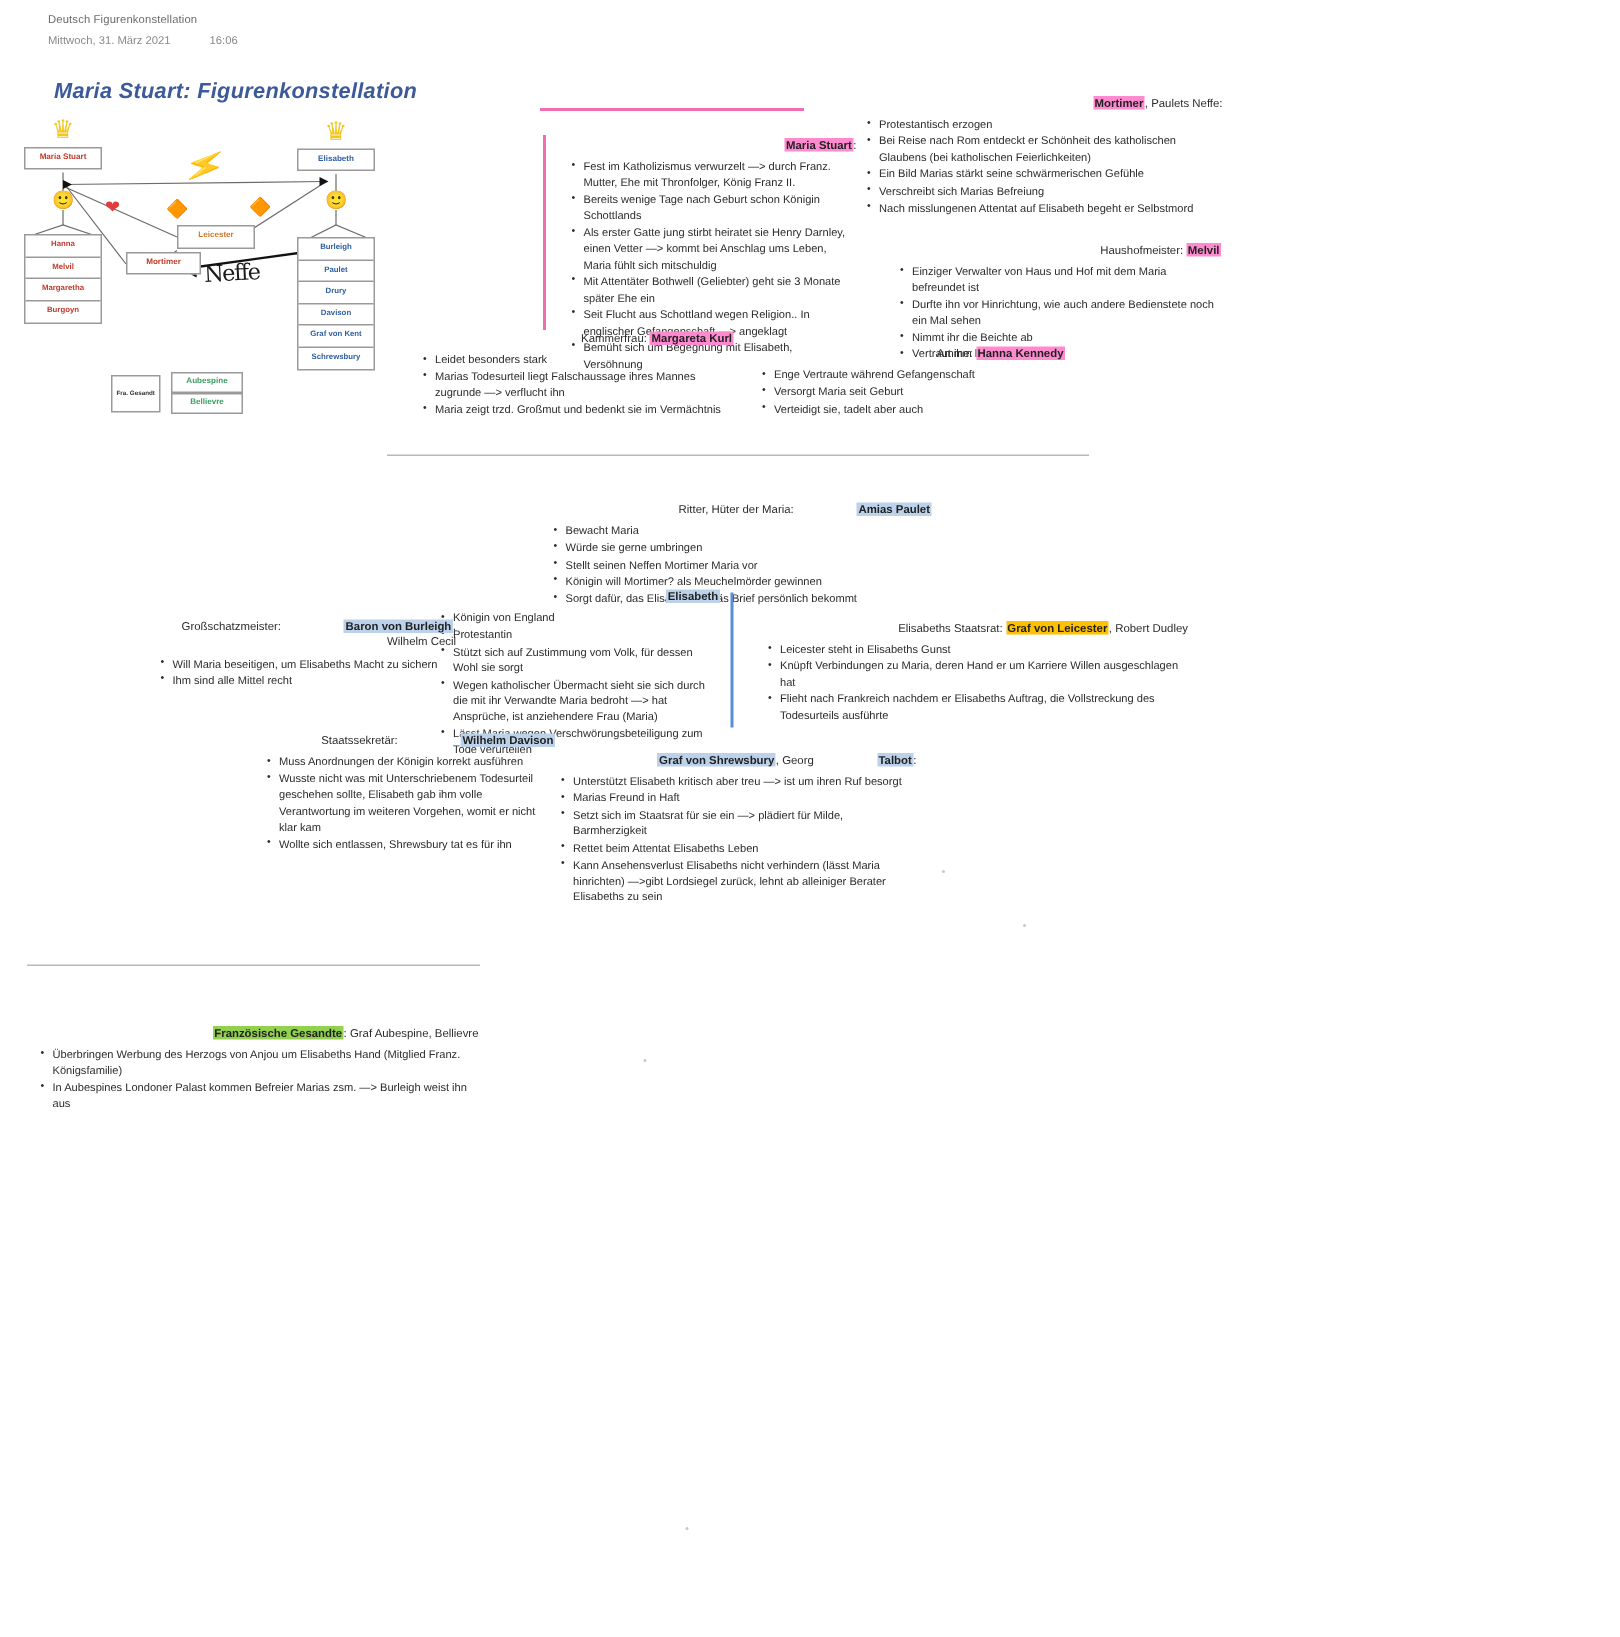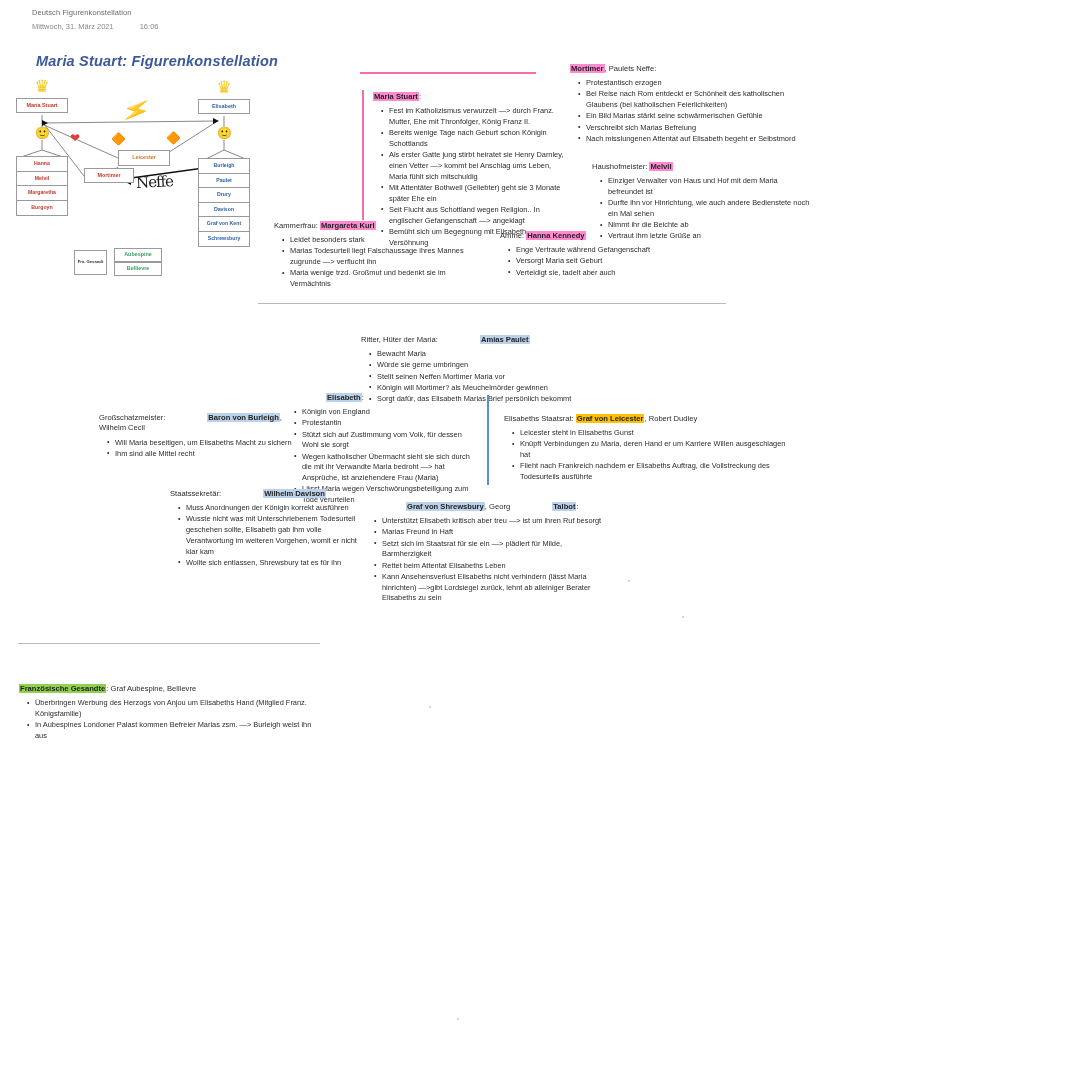--- a/index.html
+++ b/index.html
@@ -91,21 +91,21 @@
     position: absolute;
     font-family: "DejaVu Serif", serif;
     font-size: 15px; color: #1b1b1b;
     letter-spacing: -1px;
     transform: rotate(-3deg);
   }
 
   
   .block { position: absolute; }
   .block .head {
-    font-size: 7.6px; line-height: 1.35; margin-bottom: 1px;
+    font-size: 7.6px; line-height: 1.35; margin-bottom: 1px; text-align: right;
   }
   .block ul {
     margin: 4px; padding-left: 12px; list-style: none;
   }
   .block li {
     font-size: 7.4px; line-height: 1.45;
     position: relative; margin-bottom: .5px;
   }
   .block li:before {
     content: "•"; position: absolute; left: -8px; top: -0.5px;
@@ -263,21 +263,21 @@
   </ul>
 </div>
 
 <div class="block" style="left:274px; top:221px; width:215px;">
   <div class="head">
     <span>Kammerfrau: </span><span class="hl-pink">Margareta Kurl</span>
   </div>
   <ul>
     <li>Leidet besonders stark</li>
     <li>Marias Todesurteil liegt Falschaussage ihres Mannes zugrunde —&gt; verflucht ihn</li>
-    <li>Maria wenige trzd. Großmut und bedenkt sie im Vermächtnis</li>
+    <li>Maria zeigt trzd. Großmut und bedenkt sie im Vermächtnis</li>
   </ul>
 </div>
 
 <div class="block" style="left:500px; top:231px; width:210px;">
   <div class="head">
     <span>Amme: </span><span class="hl-pink">Hanna Kennedy</span>
   </div>
   <ul>
     <li>Enge Vertraute während Gefangenschaft</li>
     <li>Versorgt Maria seit Geburt</li>

